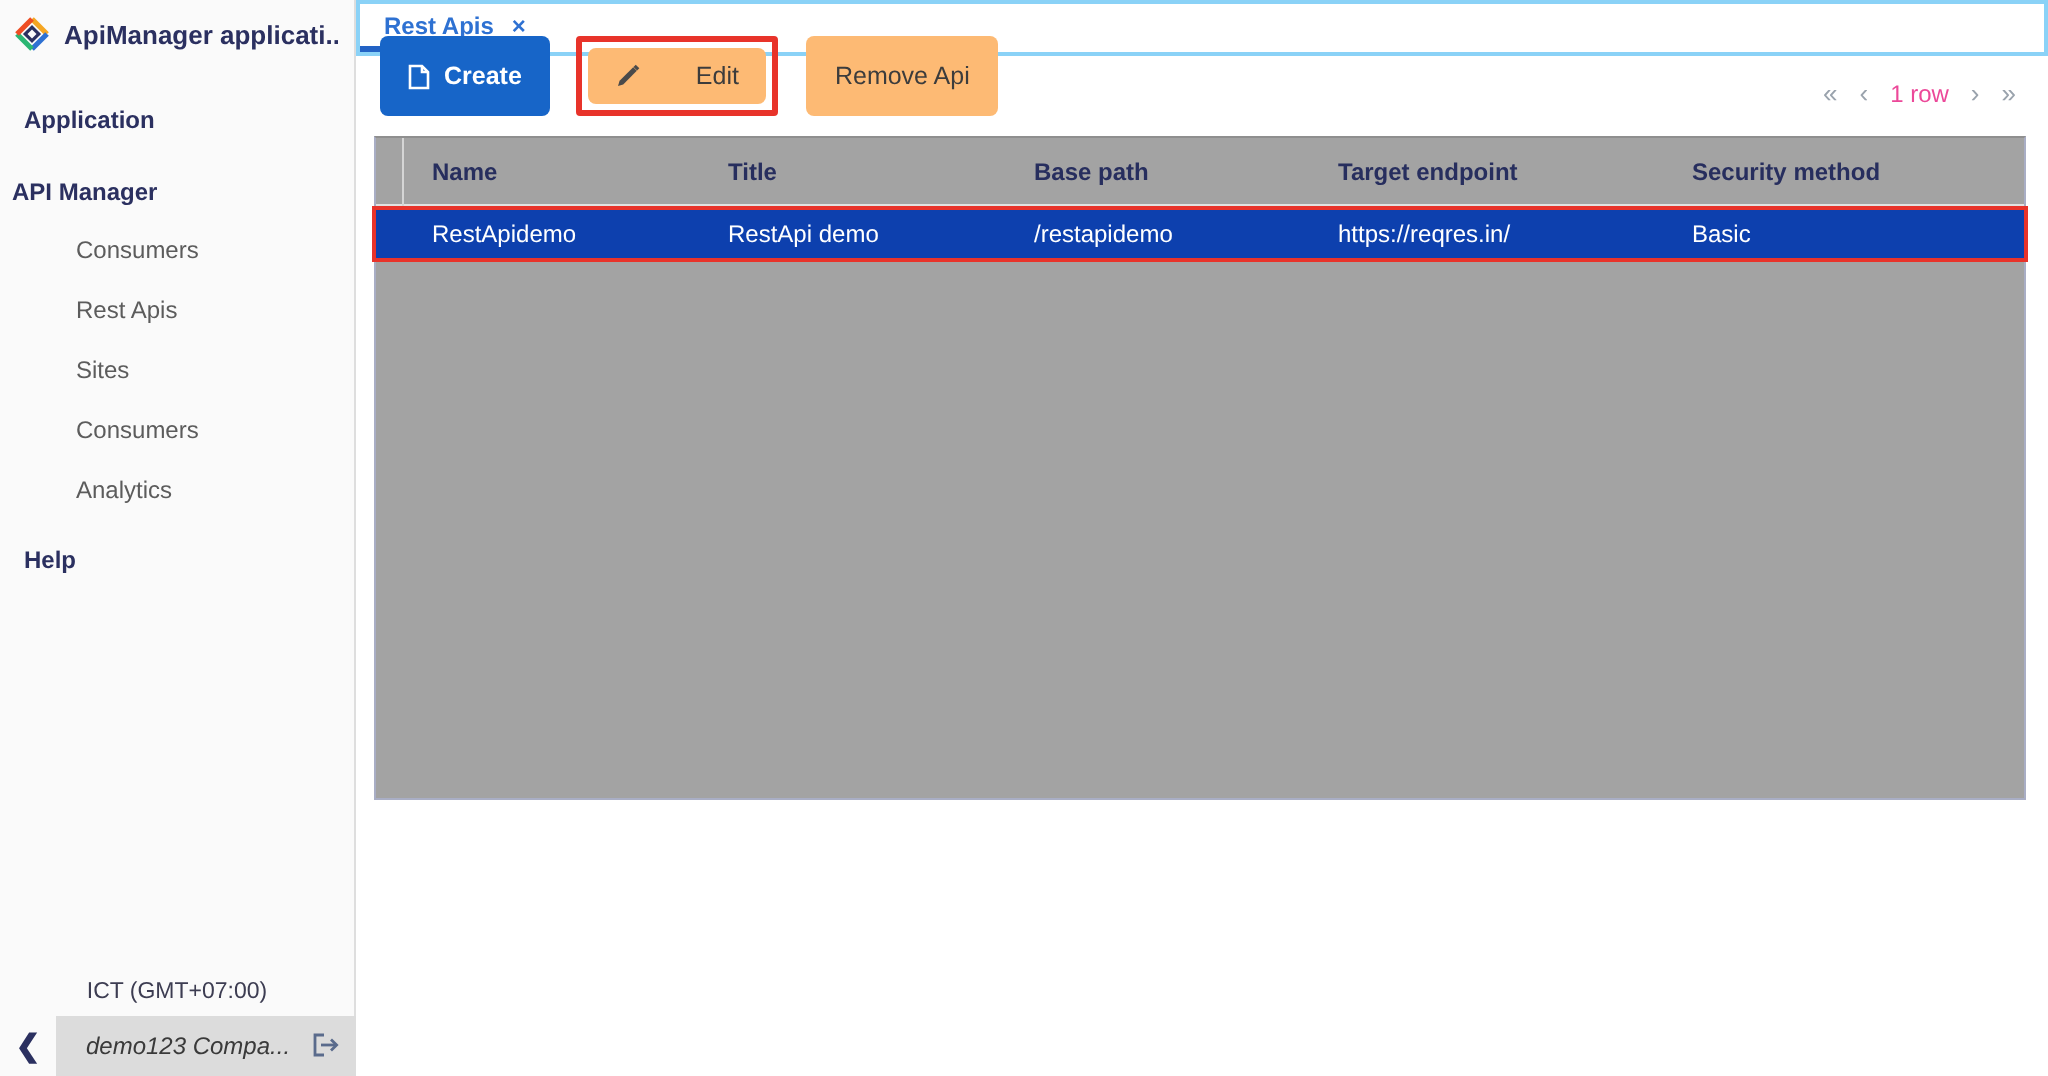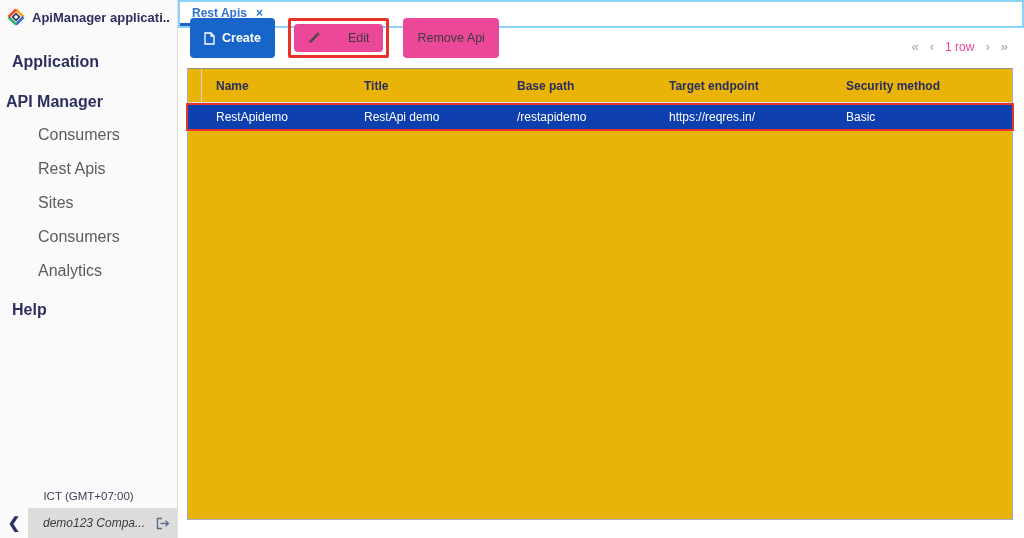--- a/index.html
+++ b/index.html
@@ -11,21 +11,21 @@
   
   .sidebar {
     position:absolute; left:0; top:0; width:178px; height:538px;
     background:#fafafa; border-right:1px solid #dedede;
   }
   .sidebar-header { display:flex; align-items:center; gap:7px; padding:8px 8px 8px 7px; }
   .sidebar-header .app-title {
     font-size:13px; font-weight:bold; color:#2b3060; white-space:nowrap; overflow:hidden;
   }
   .nav { margin-top:12px; }
-  .nav-item { font-size:16px; padding:7px 6px; cursor:pointer; white-space:nowrap; }
+  .nav-item { font-size:12px; padding:7px 6px; cursor:pointer; white-space:nowrap; }
   .lvl1 { padding-left:12px; font-weight:bold; color:#2b3060; }
   .lvl2 { font-weight:bold; color:#2b3060; margin-top:8px; }
   .lvl3 { padding-left:38px; color:#5c5c5c; padding-top:8px; padding-bottom:8px; }
   .help-item { margin-top:6px; }
   .timezone {
     position:absolute; bottom:36px; left:0; width:100%;
     text-align:center; font-size:11.5px; color:#3d3d52;
   }
   .sidebar-bottom { position:absolute; bottom:0; left:0; width:178px; height:30px; display:flex; }
   .collapse-zone { width:28px; display:flex; align-items:center; justify-content:center; cursor:pointer; }
@@ -48,34 +48,34 @@
   .tab-label { color:#2e71d2; font-weight:bold; font-size:12px; }
   .tab-close { color:#2e71d2; font-size:12px; font-weight:bold; cursor:pointer; line-height:1; }
   
   .toolbar { position:absolute; left:190px; top:18px; display:flex; }
   .btn {
     display:inline-flex; align-items:center; gap:7px; font-size:12.5px;
     border:none; border-radius:4px; padding:7px 14px; cursor:pointer;
     font-family:"Liberation Sans", sans-serif;
   }
   .btn-primary { background:#1765c8; color:#fff; font-weight:bold; }
-  .btn-plain { background:#ec4899; color:#3c3c3c;gap:28px; }
+  .btn-plain { background:#fdba74; color:#3c3c3c;gap:28px; }
   .edit-annotation { border:3px solid #e8332a; padding:3px; margin-left:13px; border-radius:2px; }
   .remove-btn { margin-left:14px; }
   
   .pagination {
     position:absolute; top:39px; right:16px; display:flex; align-items:center;
     gap:11px; color:#9aa3ad; font-size:12px;
   }
   .pg-ctl { cursor:pointer; font-size:13px; }
   .pg-count { color:#ec4899; }
   
   .table-panel {
-    position:absolute; left:187px; top:68px; width:826px; height:452px;
-    background:#eab308; border:1px solid #a9aec5; border-top:1px solid #8f8f8f;
+    position:absolute; left:187px; top:68px; width:826px; height:332px;
+    background:#a3a3a3; border:1px solid #a9aec5; border-top:1px solid #8f8f8f;
   }
   .grid-cols { display:grid; grid-template-columns:14px 148px 153px 152px 177px 1fr; }
   .thead { height:34px; align-items:center; border-bottom:1px solid #e2e2e2; }
   .th { padding-left:14px; font-weight:bold; font-size:12px; color:#272e5e; }
   .th-gutter { height:34px; border-right:1px solid #d5d5d5; }
   .trow {
     height:24px; align-items:center; background:#0d40ae; color:#fff;
     font-size:12px; margin-top:2px; outline:2px solid #e8332a; cursor:pointer;
   }
   .td { padding-left:14px; white-space:nowrap; overflow:hidden; }

